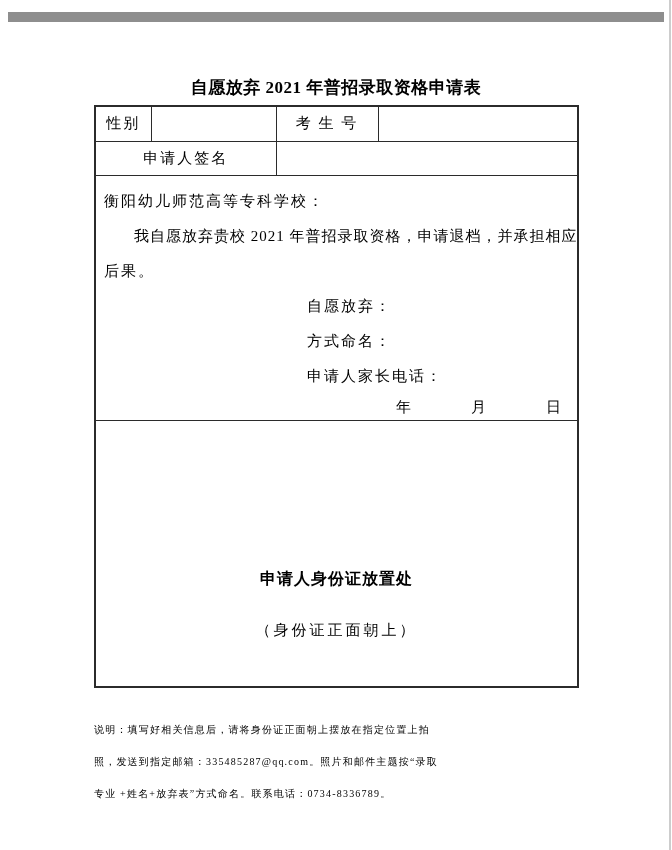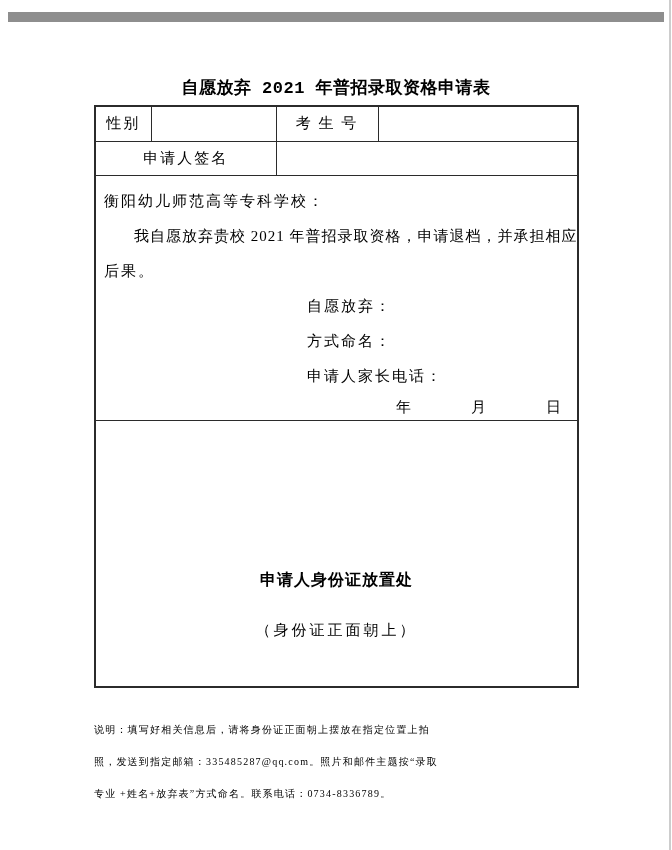--- a/index.html
+++ b/index.html
@@ -21,21 +21,21 @@
     position: absolute;
     right: 1px; top: 0;
     width: 2px; height: 850px;
     background: #cdcdcd;
   }
   .title {
     position: absolute;
     top: 76px; left: 0;
     width: 672px;
     text-align: center;
-    font-family: Liberation Mono, monospace;
+    font-family: Liberation Serif, serif;
     font-weight: bold;
     font-size: 17px;
     letter-spacing: 0.5px;
   }
   table.form-table {
     position: absolute;
     left: 94px; top: 105px;
     width: 483px;
     border-collapse: collapse;
     table-layout: fixed;
@@ -70,21 +70,21 @@
   }
   td.id-cell {
     height: 267px;
     border-top: 2px solid #4f4f4f;
     vertical-align: top;
     text-align: center;
   }
   .id-title {
     margin-top: 103px;
     line-height: 30px;
-    font-family: Liberation Sans, sans-serif;
+    font-family: Liberation Mono, monospace;
     font-weight: bold;
     font-size: 16px;
     letter-spacing: 1px;
   }
   .id-sub {
     margin-top: 21px;
     line-height: 28px;
     font-size: 15px;
     letter-spacing: 3px;
   }

